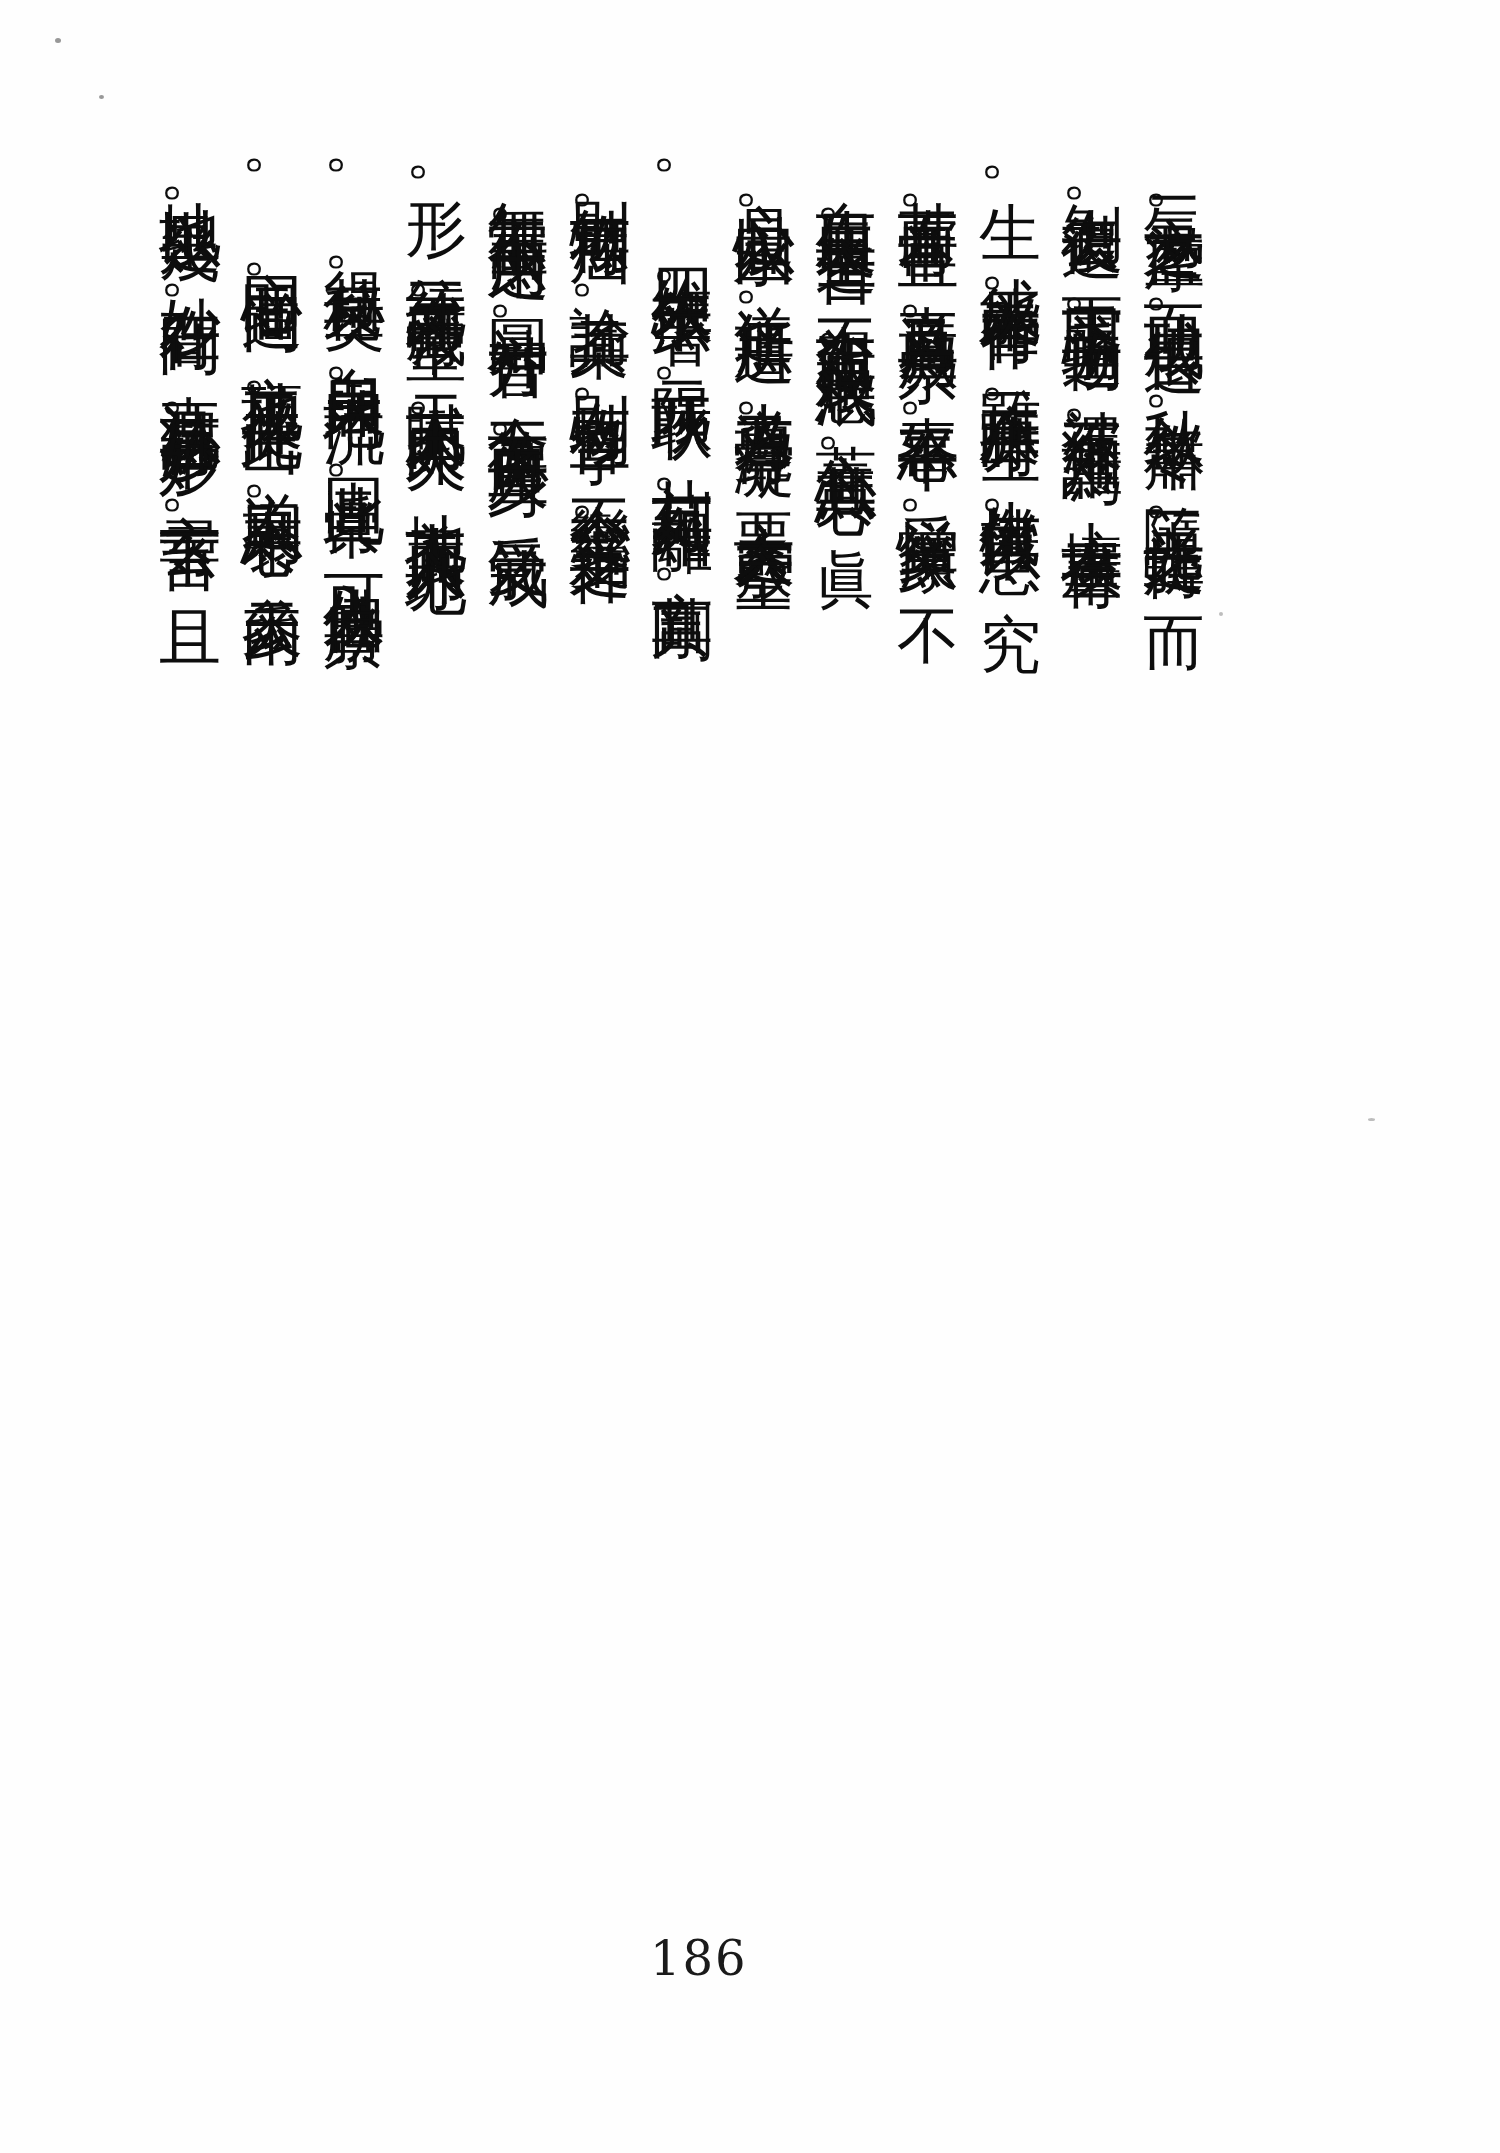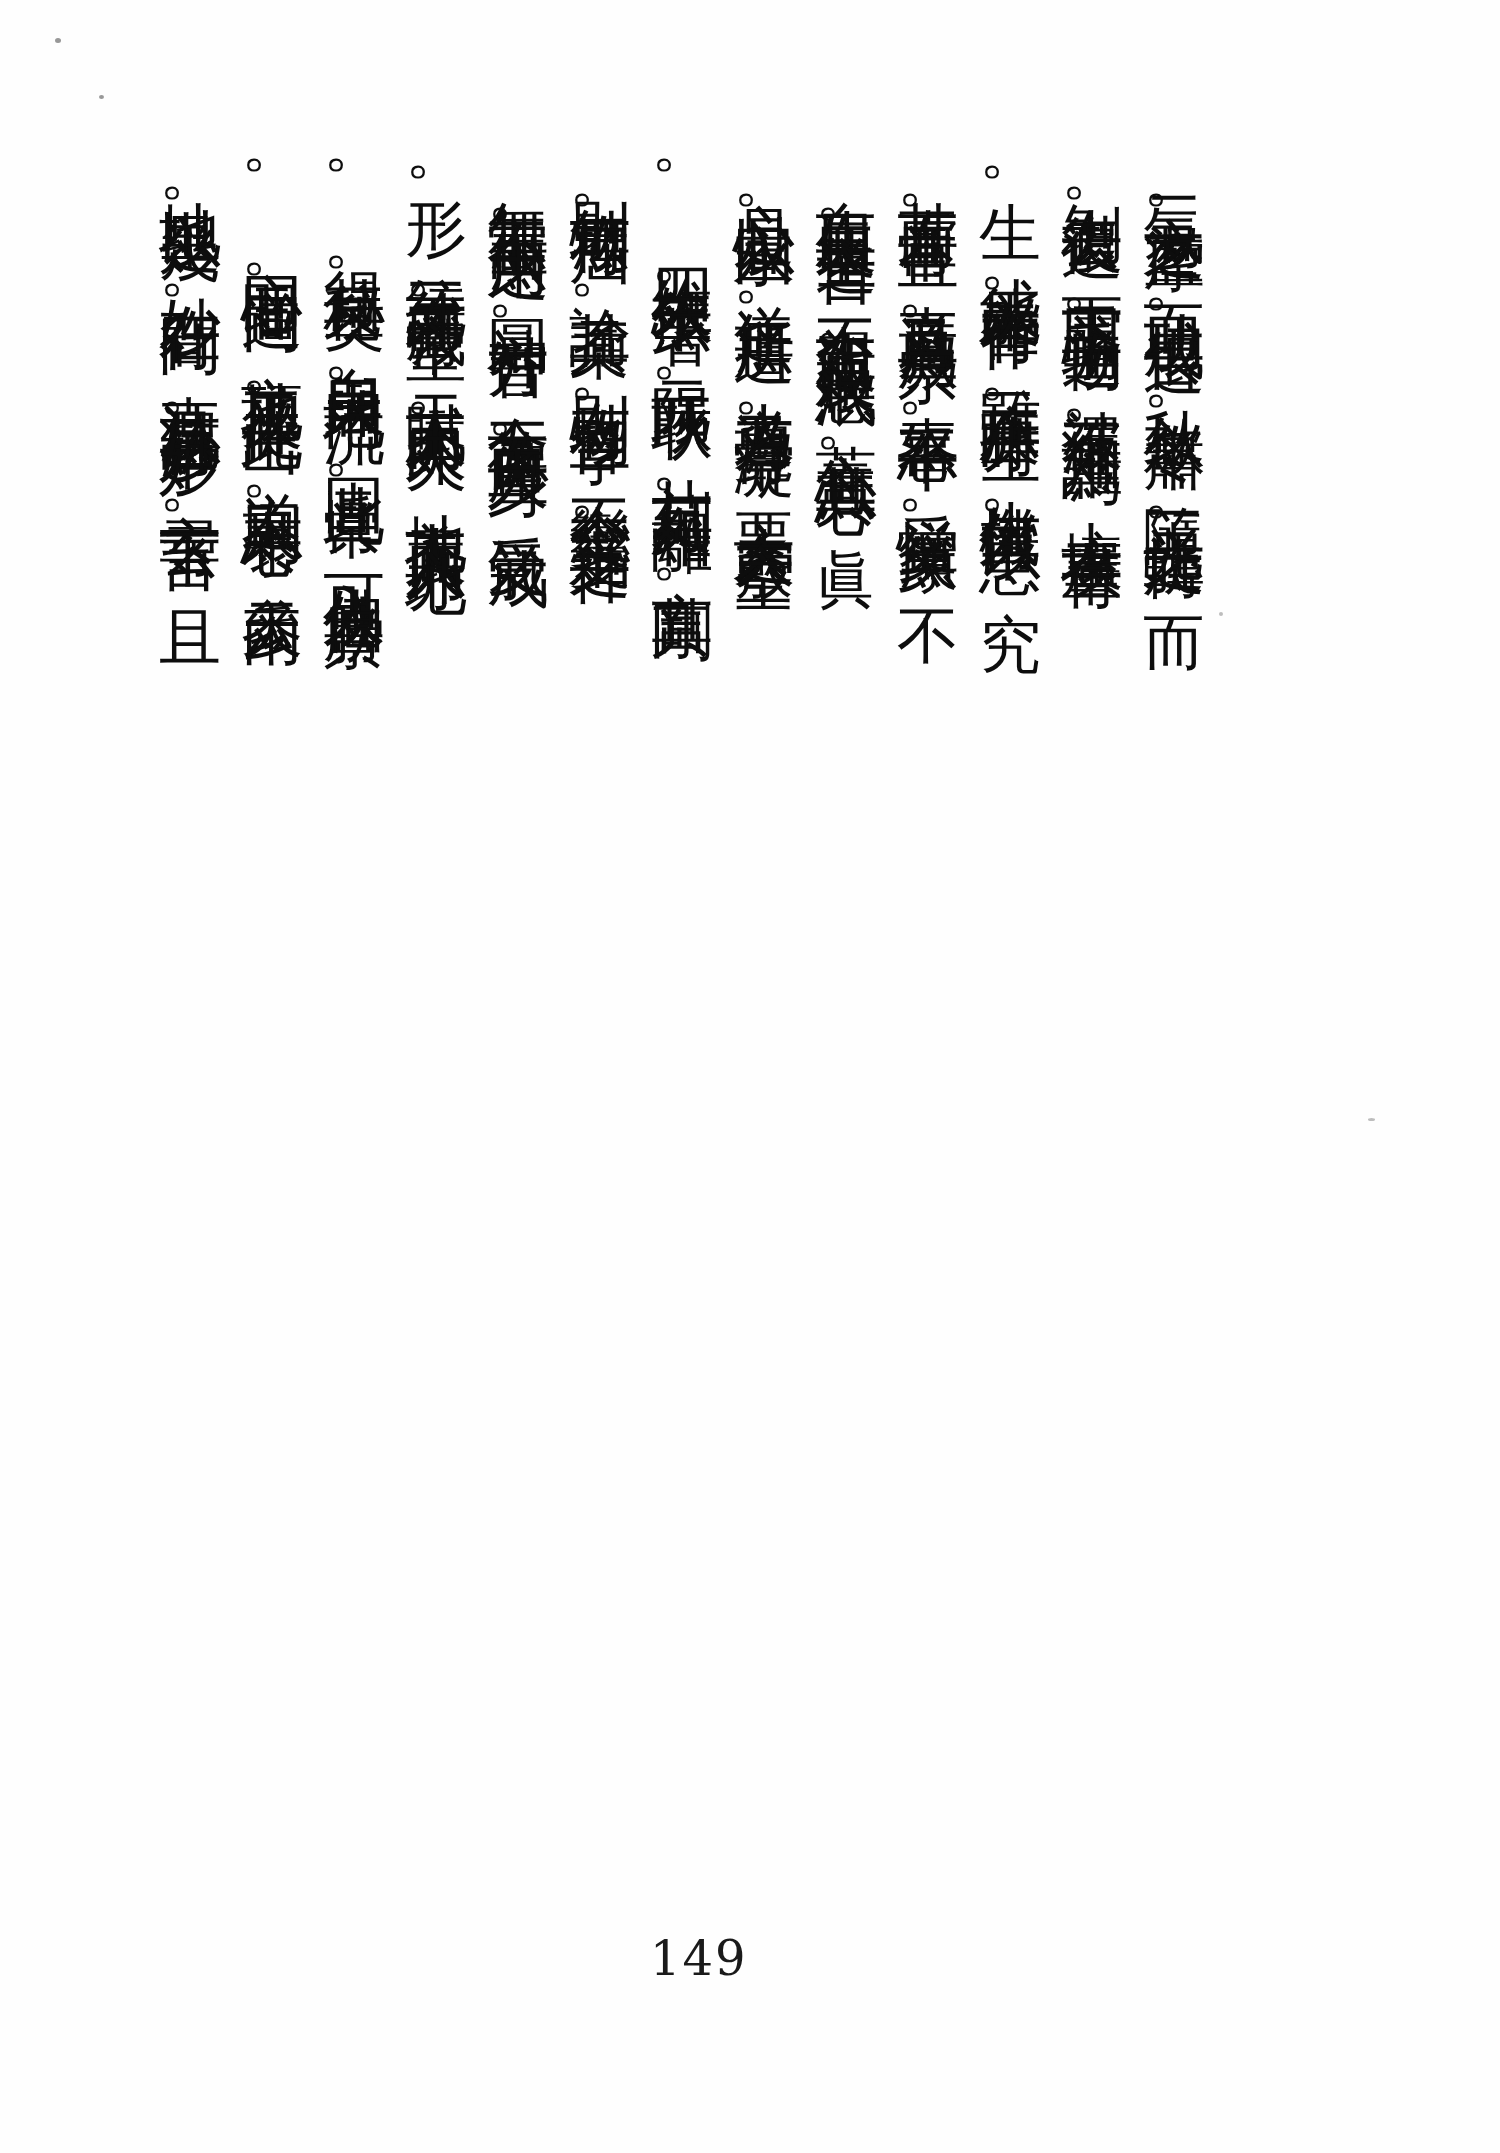--- a/index.html
+++ b/index.html
@@ -67,15 +67,15 @@
     <div class="text-col">心是以永固。道無所道。大道乃覺常凝。要之大竅空空</div>
     <div class="text-col">。四維依然不著。元陽耿耿。片刻莫可相離。言其剛。</div>
     <div class="text-col">則無物可屈。論其柔。則有物皆孚。不變含至變之神。</div>
     <div class="text-col">無無寓不無之用。圓神方智。合五德而產人身。受氣成</div>
     <div class="text-col">形。統三才而藏帝室。天賦人而人即天。地養人而人亦地</div>
     <div class="text-col">。得其秘奧。自與天地同流。固此眞常。可入佛仙勝景</div>
     <div class="text-col">。心同即道同。立地頂天從此出。道泰則心泰。參天兩</div>
     <div class="text-col">地以是幾。妙在行間。直洩苞符妙中妙。玄尋言下。且</div>
   </div>
 
-  <div class="page-number">149</div>
+  <div class="page-number">186</div>
 
 </div>
 
 </body></html>

